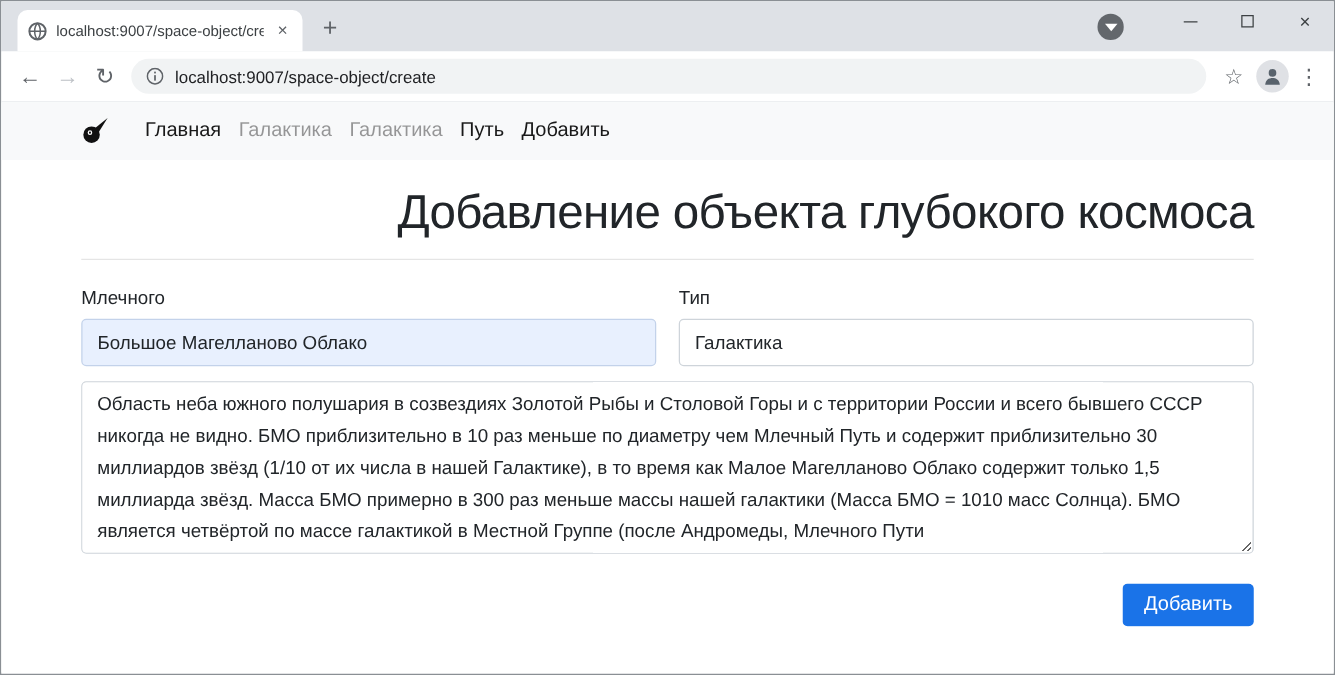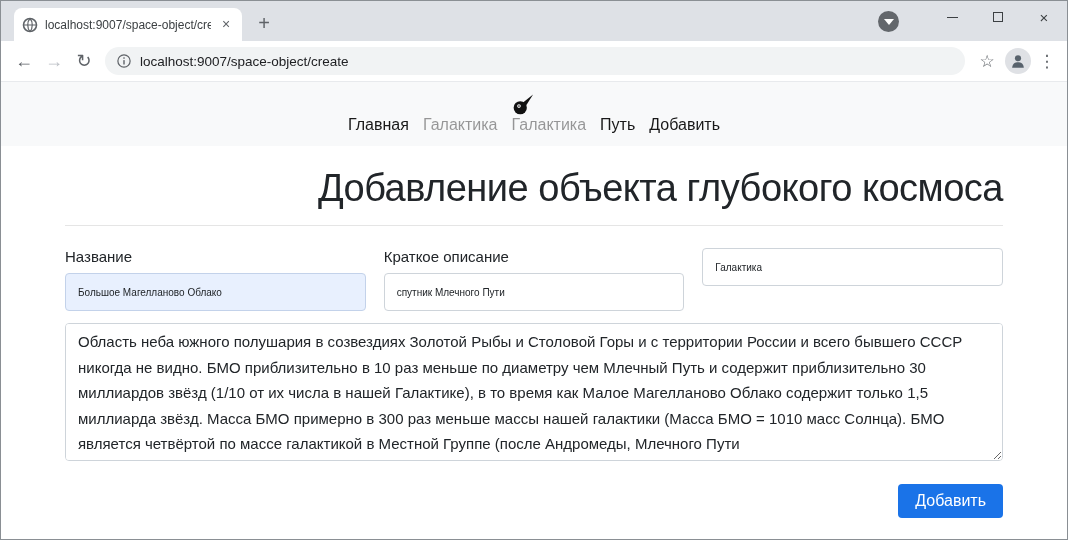--- a/index.html
+++ b/index.html
@@ -74,21 +74,21 @@
     margin: 0 6px 0 6px; display: flex; align-items: center; padding: 4px 12px; gap: 9px;
   }
   .omnibox .url { font-size: 13.5px; color: #202124; }
   .tb-right { display: flex; align-items: center; gap: 4px; padding-left: 2px; }
   .star { font-size: 17px; color: #5f6368; width: 28px; text-align:center; cursor: pointer; }
   .avatar { width: 26px; height: 26px; border-radius: 50%; background: #dfe1e5; display:flex; align-items:center; justify-content:center; cursor: pointer; }
   .dots { font-size: 17px; color: #5f6368; width: 24px; text-align: center; letter-spacing: 0; cursor: pointer; }
 
   
   .page { background: #fff; height: 456px; }
-  .container { width: 938px; margin: 0 auto; flex-direction: column; }
+  .container { width: 938px; margin: 0 auto; }
 
   .site-nav { background: #f8f9fa; padding: 12px 0; }
   .site-nav .container { display: flex; align-items: center; }
   .brand { width: 22px; height: 22px; margin-right: 22px; cursor: pointer; }
   .nav-links { display: flex; align-items: center; }
   .nav-link {
     font-size: 16px; color: rgba(0,0,0,.9); text-decoration: none;
     margin: 0 7px; cursor: pointer;
   }
   .nav-link.muted { color: rgba(0,0,0,.4); }
@@ -97,21 +97,21 @@
     font-size: 38px; font-weight: 500; color: #212529;
     margin-top: 21px; letter-spacing: -0.5px; text-align: right;
   }
   .rule { border: 0; border-top: 1px solid rgba(0,0,0,.1); margin: 15px 0 22px; }
 
   .form-row { display: flex; gap: 18px; }
   .field { flex: 1; }
   .field label { display: block; font-size: 15px; color: #212529; margin-bottom: 8px; }
   .field input {
     width: 100%; height: 38px; padding: 6px 12px;
-    font-size: 10px; font-family: "Liberation Sans", sans-serif; color: #212529;
+    font-size: 15px; font-family: "Liberation Sans", sans-serif; color: #212529;
     border: 1px solid #ced4da; border-radius: 4px; background: #fff; outline: none;
   }
   .field input.autofilled { background: #e8f0fe; border-color: #c3d2ea; }
 
   .desc-area {
     margin-top: 12px; width: 100%; height: 138px;
     padding: 5px 12px; font-size: 15px; line-height: 25.5px;
     font-family: "Liberation Sans", sans-serif; color: #212529;
     border: 1px solid #ced4da; border-radius: 4px;
     overflow-y: scroll; resize: both; outline: none;
@@ -203,28 +203,25 @@
         </div>
       </div>
     </div>
 
     <div class="container">
       <h1 class="page-title">Добавление объекта глубокого космоса</h1>
       <hr class="rule">
 
       <div class="form-row">
         <div class="field">
-          <label>Название</label>
+          <label>Млечного</label>
           <input class="autofilled" type="text" value="Большое Магелланово Облако" style="">
         </div>
         <div class="field">
-          <label>Краткое описание</label>
-          <input type="text" value="спутник Млечного Пути" style="">
-        </div>
-        <div class="field">
+          <label>Тип</label>
           <input type="text" value="Галактика" style="">
         </div>
       </div>
 
       <textarea class="desc-area" style="">Область неба южного полушария в созвездиях Золотой Рыбы и Столовой Горы и с территории России и всего бывшего СССР никогда не видно. БМО приблизительно в 10 раз меньше по диаметру чем Млечный Путь и содержит приблизительно 30 миллиардов звёзд (1/10 от их числа в нашей Галактике), в то время как Малое Магелланово Облако содержит только 1,5 миллиарда звёзд. Масса БМО примерно в 300 раз меньше массы нашей галактики (Масса БМО = 1010 масс Солнца). БМО является четвёртой по массе галактикой в Местной Группе (после Андромеды, Млечного Пути</textarea>
 
       <div class="actions">
         <button class="submit-btn">Добавить</button>
       </div>
     </div>

